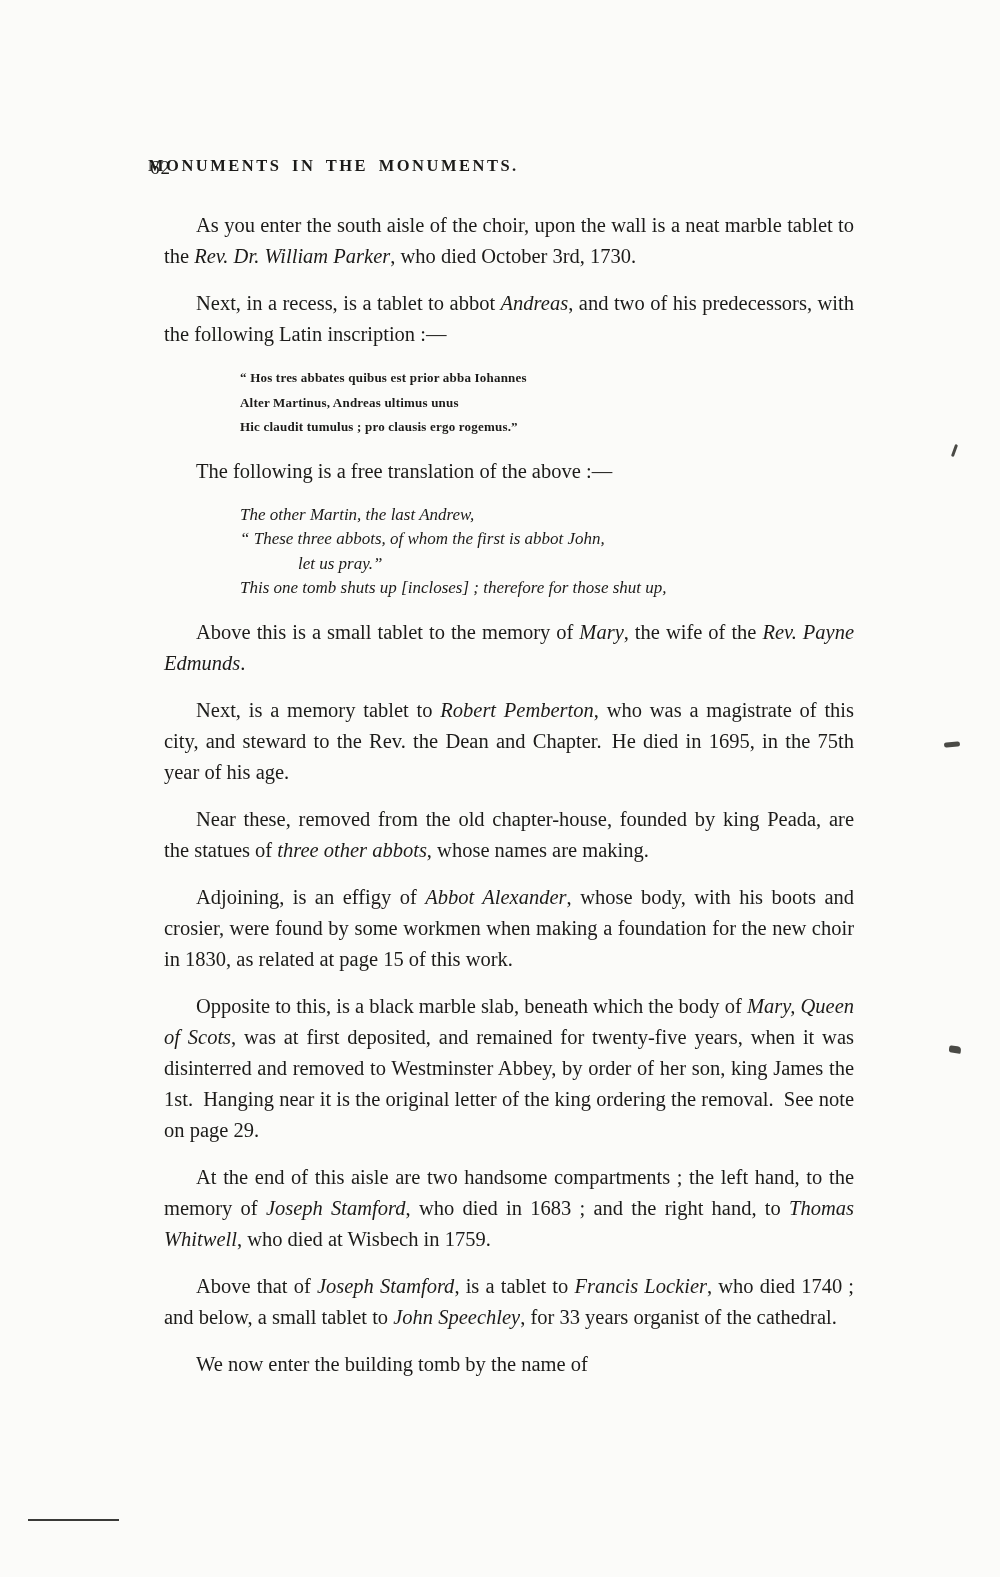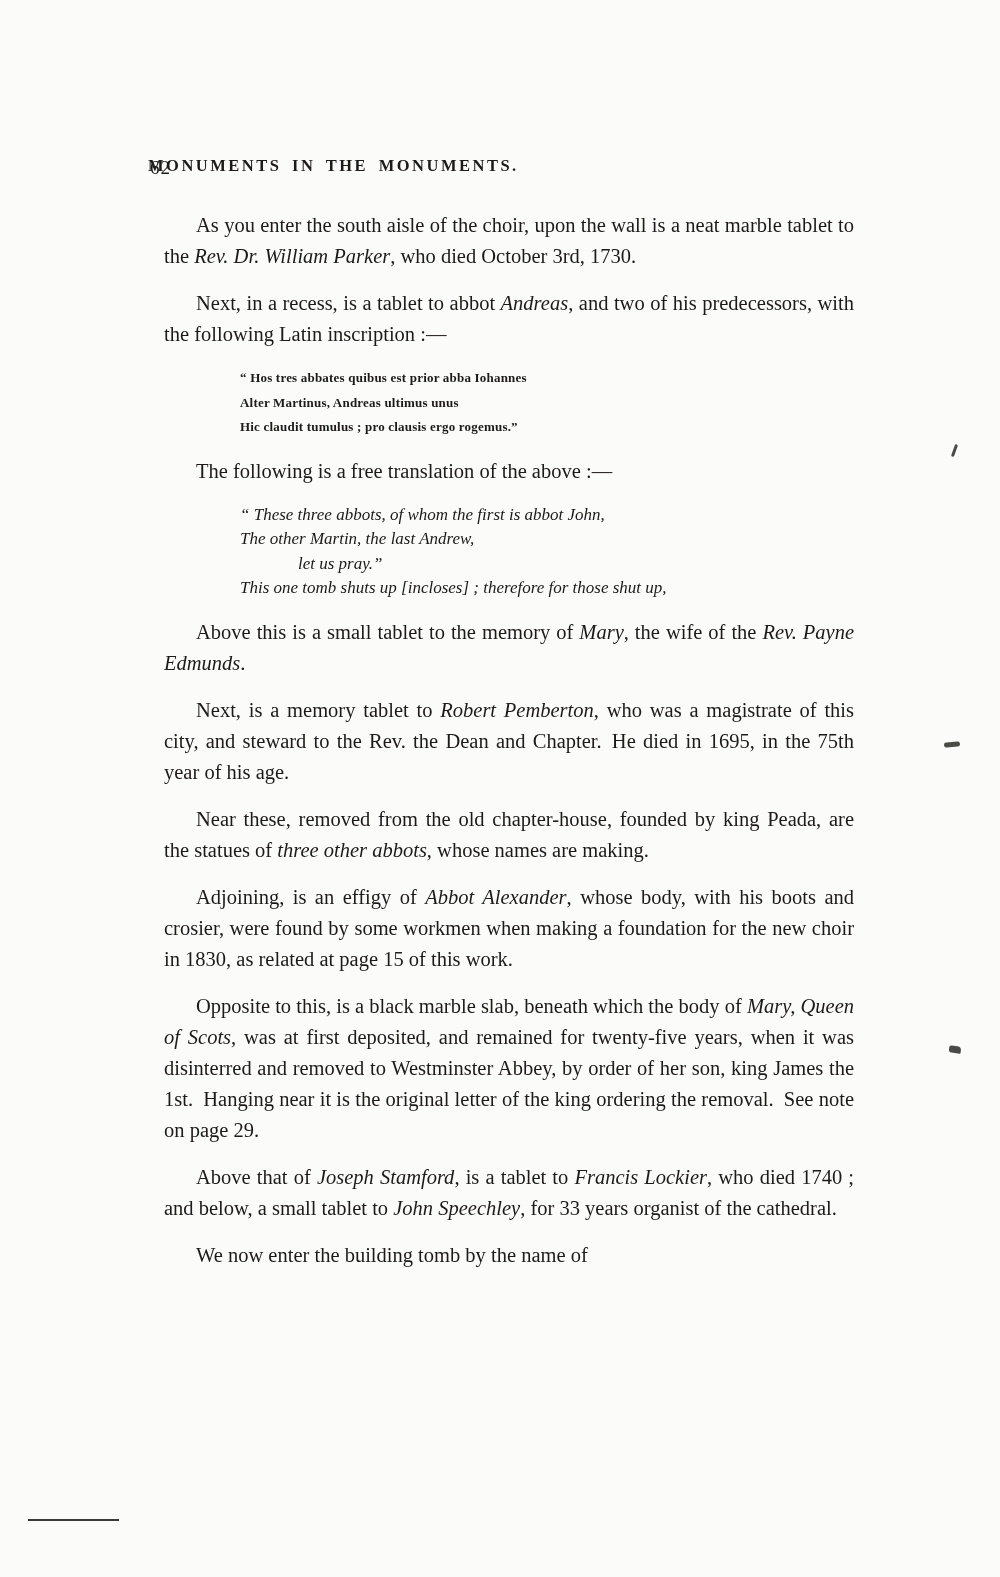--- a/index.html
+++ b/index.html
@@ -114,30 +114,31 @@
   <div class="body-text">
       <p class="para"><span>As you enter the south aisle of the choir, upon the wall is a neat marble tablet to the </span><em>Rev. Dr. William Parker</em><span>, who died October 3rd, 1730.</span></p>
       <p class="para"><span>Next, in a recess, is a tablet to abbot </span><em>Andreas</em><span>, and two of his predecessors, with the following Latin inscription :—</span></p>
       <div class="quote-latin">
         <div class="qline">“ Hos tres abbates quibus est prior abba Iohannes</div>
         <div class="qline">Alter Martinus, Andreas ultimus unus</div>
         <div class="qline">Hic claudit tumulus ; pro clausis ergo rogemus.”</div>
       </div>
       <p class="para"><span>The following is a free translation of the above :—</span></p>
       <div class="quote-italic">
+        <div class="qline">The other Martin, the last Andrew,</div>
         <div class="qline">“ These three abbots, of whom the first is abbot John,</div>
-        <div class="qline">The other Martin, the last Andrew,</div>
         <div class="qline qindent">let us pray.”</div>
         <div class="qline">This one tomb shuts up [incloses] ; therefore for those shut up,</div>
       </div>
       <p class="para"><span>Above this is a small tablet to the memory of </span><em>Mary</em><span>, the wife of the </span><em>Rev. Payne Edmunds</em><span>.</span></p>
       <p class="para"><span>Next, is a memory tablet to </span><em>Robert Pemberton</em><span>, who was a magistrate of this city, and steward to the Rev. the Dean and Chapter. He died in 1695, in the 75th year of his age.</span></p>
       <p class="para"><span>Near these, removed from the old chapter-house, founded by king Peada, are the statues of </span><em>three other abbots</em><span>, whose names are making.</span></p>
       <p class="para"><span>Adjoining, is an effigy of </span><em>Abbot Alexander</em><span>, whose body, with his boots and crosier, were found by some workmen when making a foundation for the new choir in 1830, as related at page 15 of this work.</span></p>
       <p class="para"><span>Opposite to this, is a black marble slab, beneath which the body of </span><em>Mary, Queen of Scots</em><span>, was at first deposited, and remained for twenty-five years, when it was disinterred and removed to Westminster Abbey, by order of her son, king James the 1st. Hanging near it is the original letter of the king ordering the removal. See note on page 29.</span></p>
+      <p class="para"><span>At the end of this aisle are two handsome compartments ; the left hand, to the memory of </span><em>Joseph Stamford</em><span>, who died in 1683 ; and the right hand, to </span><em>Thomas Whitwell</em><span>, who died at Wisbech in 1759.</span></p>
       <p class="para"><span>Above that of </span><em>Joseph Stamford</em><span>, is a tablet to </span><em>Francis Lockier</em><span>, who died 1740 ; and below, a small tablet to </span><em>John Speechley</em><span>, for 33 years organist of the cathedral.</span></p>
       <p class="para"><span>We now enter the building tomb by the name of</span></p>
     </div>
 
   <div class="bottom-rule"></div>
 
   <div class="artifact artifact-1"></div>
   <div class="artifact artifact-2"></div>
   <div class="artifact artifact-3"></div>
 

